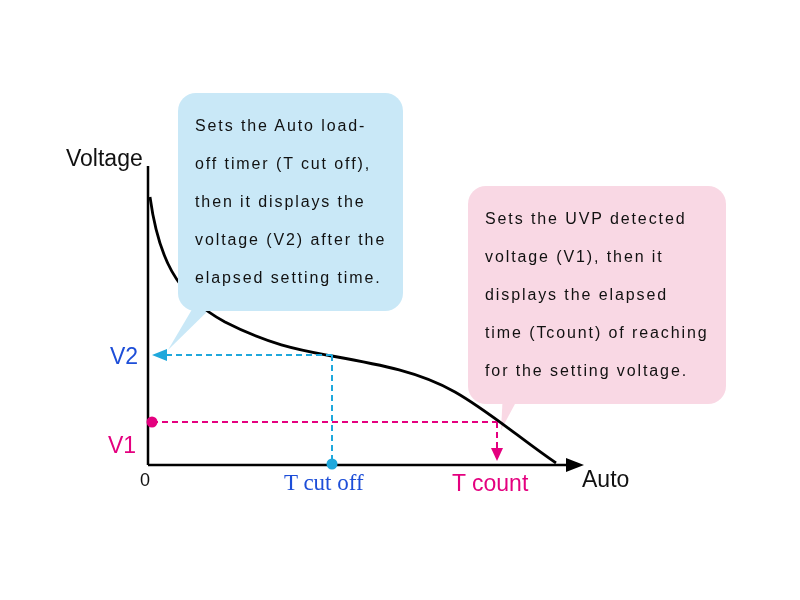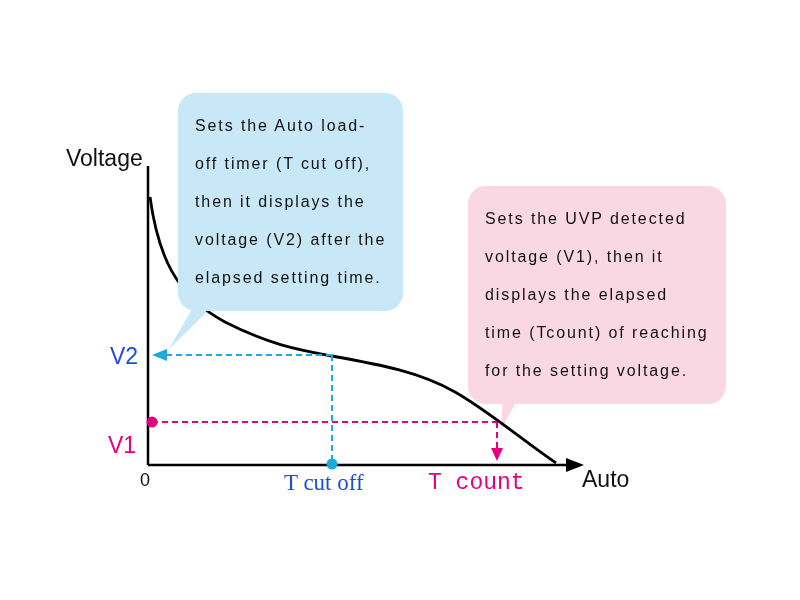--- a/index.html
+++ b/index.html
@@ -61,21 +61,21 @@
     <line x1="497" y1="422" x2="497" y2="449" stroke="#E4007F" stroke-width="2" stroke-dasharray="6 4"></line>
     <polygon points="491,448 503,448 497,461" fill="#E4007F"></polygon>
   </svg>
 
   <div class="label" style="left:66px; top:145px;">Voltage</div>
   <div class="label" style="left:582px; top:466px;">Auto</div>
   <div class="label" style="left:140px; top:470px; font-size:18px;">0</div>
   <div class="label cyan-text" style="left:110px; top:343px;">V2</div>
   <div class="label magenta-text" style="left:108px; top:410px;margin-top:22px;">V1</div>
   <div class="label cyan-text" style="left:284px; top:470px;font-family:Liberation Serif, serif;">T cut off</div>
-  <div class="label magenta-text" style="left:428px; top:470px;font-family:Liberation Mono, monospace;">T count</div>
+  <div class="label magenta-text" style="left:452px; top:470px;">T count</div>
 
   <div class="bubble bubble-blue" style="left:178px; top:93px;">Sets the Auto load-
 off timer (T cut off),
 then it displays the
 voltage (V2) after the
 elapsed setting time.</div>
   <div class="bubble bubble-pink" style="left:468px; top:186px;">Sets the UVP detected
 voltage (V1), then it
 displays the elapsed
 time (Tcount) of reaching

